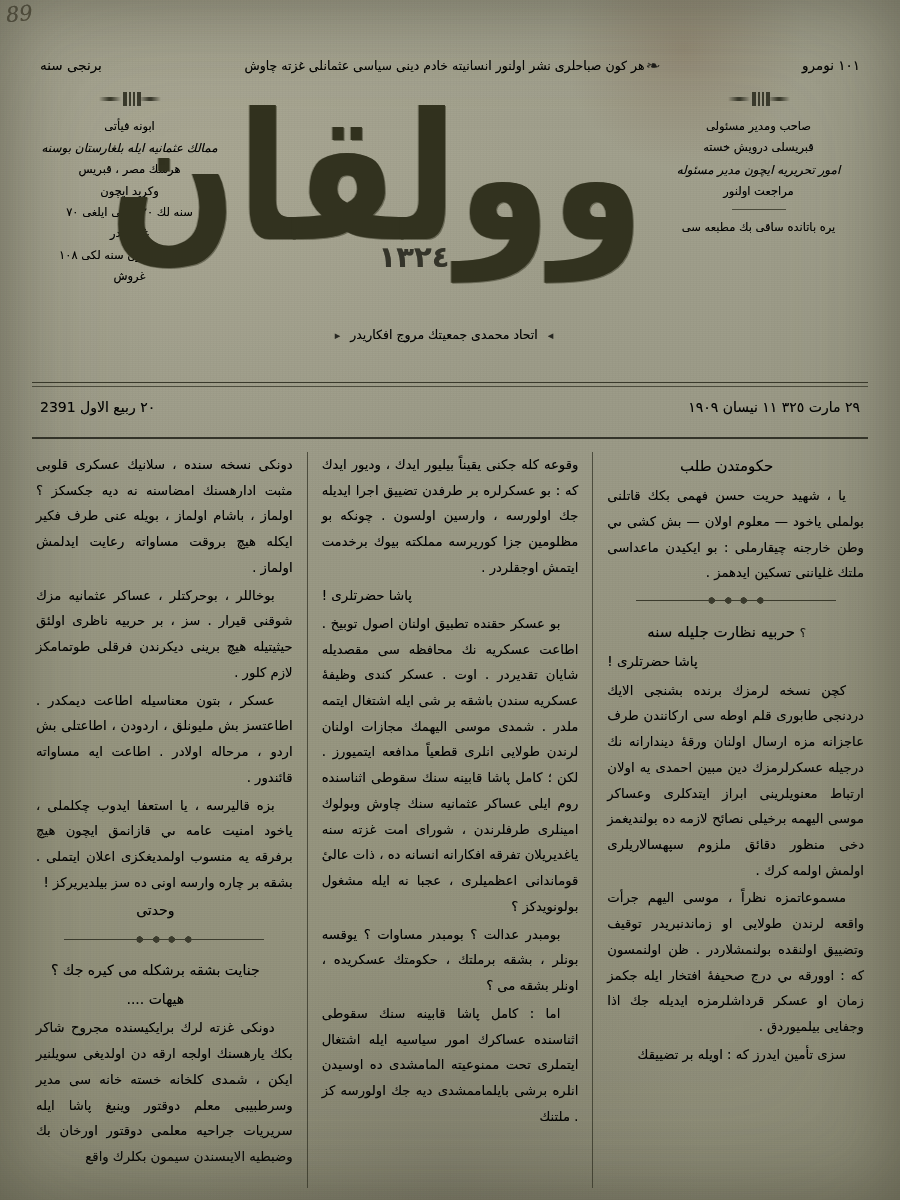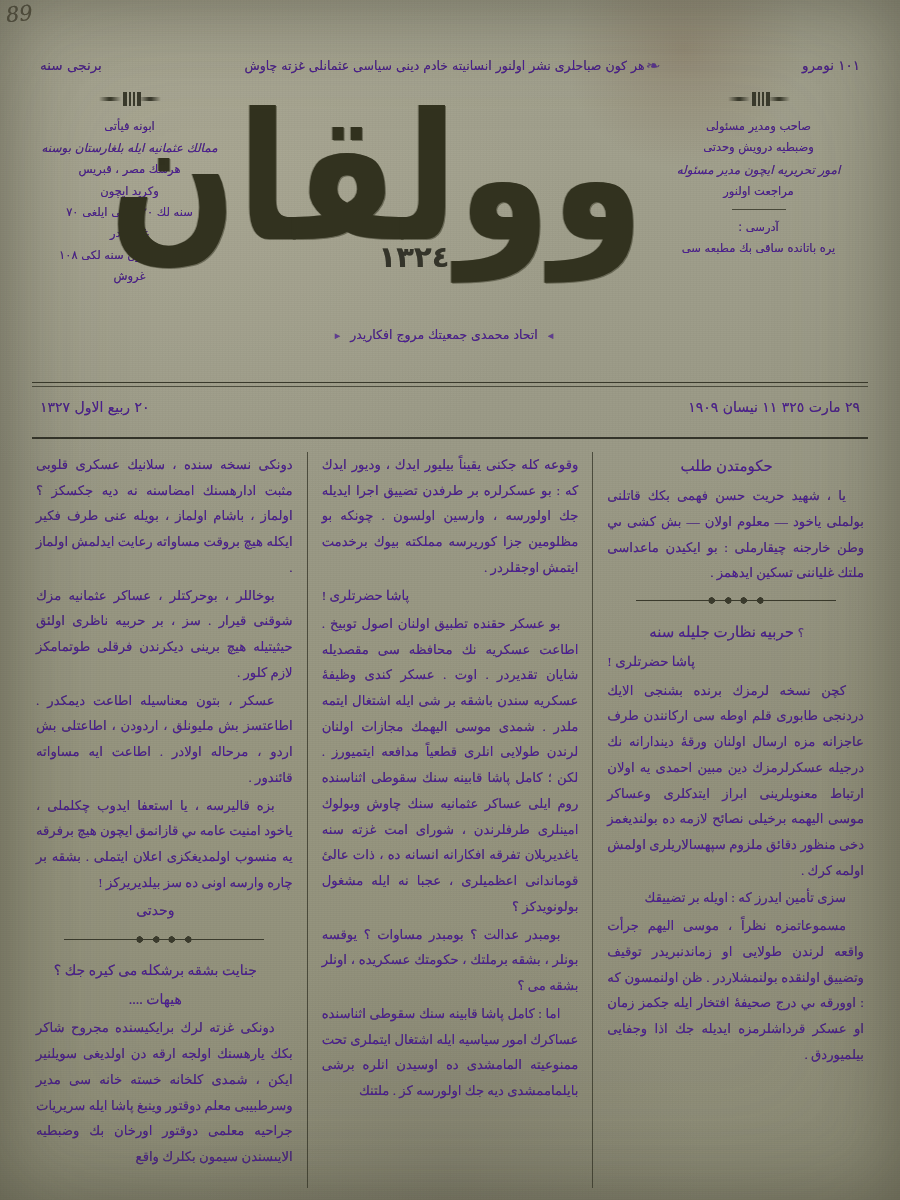--- a/index.html
+++ b/index.html
@@ -31,21 +31,21 @@
   .vignette{
     position:absolute;inset:0;pointer-events:none;
     box-shadow:inset 0 0 70px rgba(60,58,45,.45), inset 0 0 150px rgba(70,68,52,.22);
   }
   .sheet{position:absolute;inset:0;}
 
   
   .ar{
     font-family:"DejaVu Sans","Liberation Sans",sans-serif;
     direction:rtl;unicode-bidi:isolate;
-    color:#4c1d95;
+    color:#000000;
     text-shadow:0 0 .6px rgba(40,40,28,.55);
   }
 
   
   .archive-mark{
     position:absolute;left:6px;top:2px;
     font-family:"DejaVu Serif","Liberation Serif",serif;
     font-size:21px;font-style:italic;color:#4a4636;
     opacity:.85;transform:rotate(-6deg);
   }
@@ -135,21 +135,20 @@
 
   
   .cols{
     position:absolute;left:22px;right:22px;top:452px;bottom:12px;
     display:flex;flex-direction:row;gap:0;
   }
   .col{
     flex:1;padding:0 14px;position:relative;
     font-size:13.2px;line-height:1.95;text-align:justify;
     overflow:hidden;
-    font-family:Liberation Serif, serif;
   }
   .col + .col{border-right:1px solid rgba(50,50,36,.75);}
   .col p{margin:0 0 2px 0;text-indent:18px;}
   .col p.noind{text-indent:0;}
   .headline{
     text-align:center;font-size:15px;margin:0 0 8px 0;text-indent:0;
     letter-spacing:.5px;
   }
   .subhead{
     text-align:center;font-size:14px;margin:6px 0 6px 0;text-indent:0;
@@ -218,52 +217,51 @@
         <span>اتحاد محمدى جمعيتك مروج افكاريدر</span>
         <span class="wing">▸</span>
       </div>
     </div>
 
     <div class="side-block ar side-right">
       <div class="orn">
           <span></span>
         </div>
       <span class="ln">صاحب ومدير مسئولى</span>
-      <span class="ln">وضبطيه درويش وحدتى</span>
+      <span class="ln">قبريسلى درويش خسته</span>
       <span class="ln wide">امور تحريريه ايچون مدير مسئوله</span>
       <span class="ln">مراجعت اولنور</span>
       <div class="rule-mini"></div>
-      <span class="ln">آدرسى :</span>
       <span class="ln">يره باتانده ساقى بك مطبعه سى</span>
     </div>
   </div>
 
   <div class="rule-double" style="top:382px;"></div>
   <div class="datebar">
     <div class="seg ar">٢٩ مارت ٣٢٥ ١١ نيسان ١٩٠٩</div>
-    <div class="seg ar">٢٠ ربيع الاول ١٣٢٧</div>
+    <div class="seg ar">٢٠ ربيع الاول 2391</div>
   </div>
   <div class="rule-single" style="top:437px;"></div>
 
   <div class="cols">
 
     <div class="col ar">
       <p class="headline">حكومتدن طلب</p>
       <p>يا ، شهيد حريت حسن فهمى بكك قاتلنى بولملى ياخود — معلوم اولان — بش كشى ىي وطن خارجنه چيقارملى : بو ايكيدن ماعداسى ملتك غلياننى تسكين ايدهمز .</p>
 
       <div class="divider-orn"></div>
 
       <p class="headline">
         <span class="bullet-mark">؟</span>
         <span>حربيه نظارت جليله سنه</span>
       </p>
       <p class="salute">پاشا حضرتلرى !</p>
       <p>كچن نسخه لرمزك برنده بشنجى الايك دردنجى طابورى قلم اوطه سى اركانندن طرف عاجزانه مزه ارسال اولنان ورقهٔ ديندارانه نك درجيله عسكرلرمزك دين مبين احمدى يه اولان ارتباط معنويلرينى ابراز ايتدكلرى وعساكر موسى اليهمه برخيلى نصائح لازمه ده بولنديغمز دخى منظور دقائق ملزوم سپهسالاريلرى اولمش اولمه كرك .</p>
+      <p>مسموعاتمزه نظراً ، موسى اليهم جرأت واقعه لرندن طولايى او زماندنبريدر توقيف وتضييق اولنقده بولنمشلاردر . ظن اولنمسون كه : اوورقه ىي درج صحيفهٔ افتخار ايله جكمز زمان او عسكر قرداشلرمزه ايديله جك اذا وجفايى بيلميوردق .</p>
       <p>سزى تأمين ايدرز كه : اويله بر تضييقك</p>
-      <p>مسموعاتمزه نظراً ، موسى اليهم جرأت واقعه لرندن طولايى او زماندنبريدر توقيف وتضييق اولنقده بولنمشلاردر . ظن اولنمسون كه : اوورقه ىي درج صحيفهٔ افتخار ايله جكمز زمان او عسكر قرداشلرمزه ايديله جك اذا وجفايى بيلميوردق .</p>
     </div>
 
     <div class="col ar">
       <p class="noind">وقوعه كله جكنى يقيناً بيليور ايدك ، وديور ايدك كه : بو عسكرلره بر طرفدن تضييق اجرا ايديله جك اولورسه ، وارسين اولسون . چونكه بو مظلومين جزا كوريرسه مملكته بيوك برخدمت ايتمش اوجقلردر .</p>
       <p class="salute">پاشا حضرتلرى !</p>
       <p>بو عسكر حقنده تطبيق اولنان اصول توبيخ . اطاعت عسكريه نك محافظه سى مقصديله شايان تقديردر . اوت . عسكر كندى وظيفهٔ عسكريه سندن باشقه بر شى ايله اشتغال ايتمه ملدر . شمدى موسى اليهمك مجازات اولنان لرندن طولايى انلرى قطعياً مدافعه ايتميورز . لكن ؛ كامل پاشا قابينه سنك سقوطى اثناسنده روم ايلى عساكر عثمانيه سنك چاوش وبولوك امينلرى طرفلرندن ، شوراى امت غزته سنه ياغديريلان تفرقه افكارانه انسانه ده ، ذات عالىٔ قوماندانى اعظميلرى ، عجبا نه ايله مشغول بولونويدكز ؟</p>
       <p>بومبدر عدالت ؟ بومبدر مساوات ؟ يوقسه بونلر ، بشقه برملتك ، حكومتك عسكريده ، اونلر بشقه مى ؟</p>
       <p>اما : كامل پاشا قابينه سنك سقوطى اثناسنده عساكرك امور سياسيه ايله اشتغال ايتملرى تحت ممنوعيته المامشدى ده اوسيدن انلره برشى بايلماممشدى ديه جك اولورسه كز . ملتنك</p>
     </div>
 

